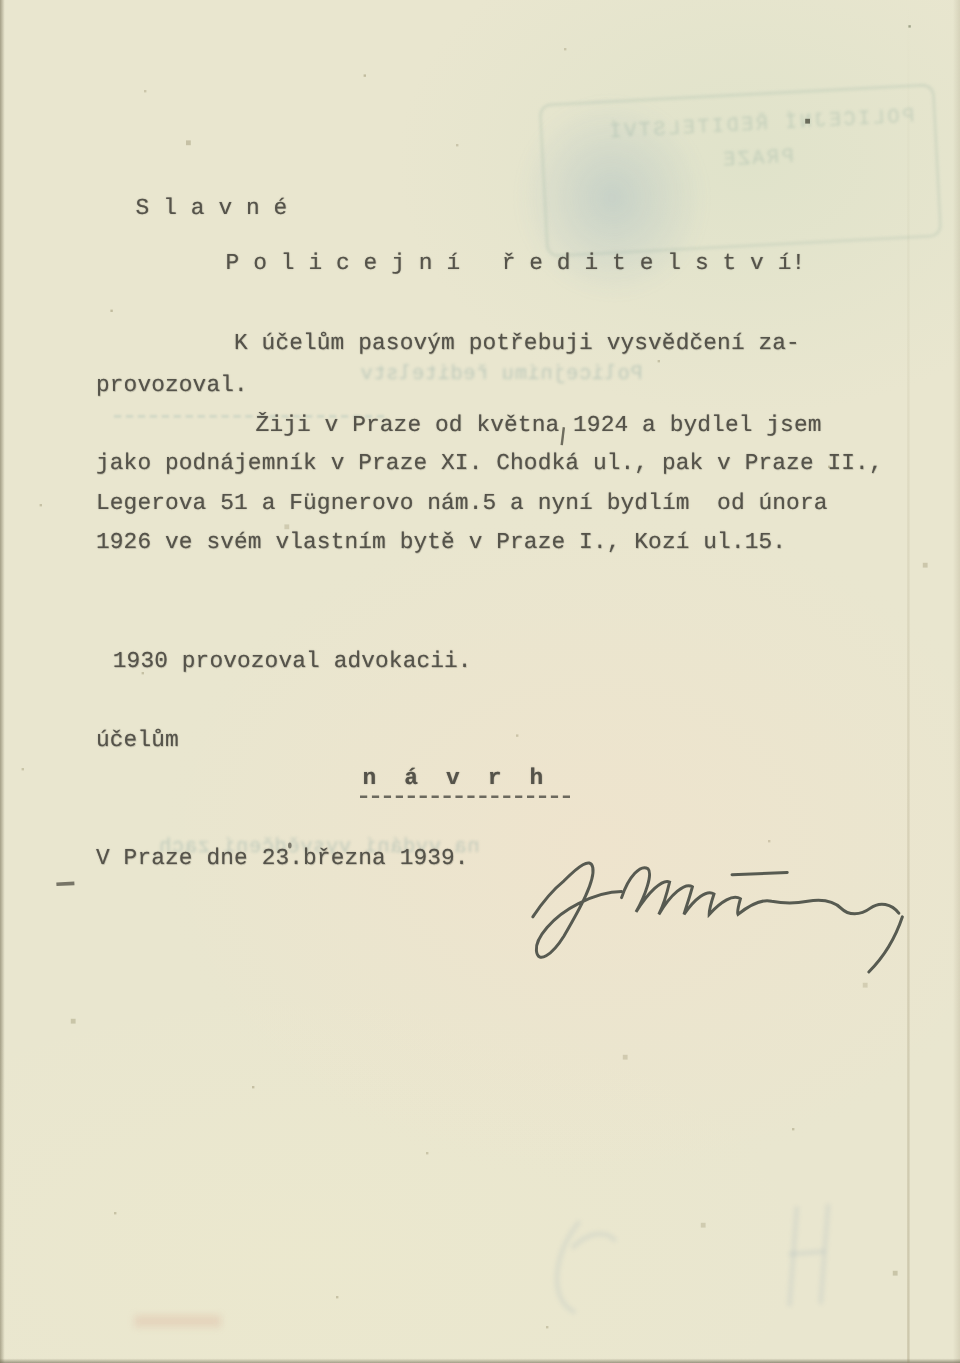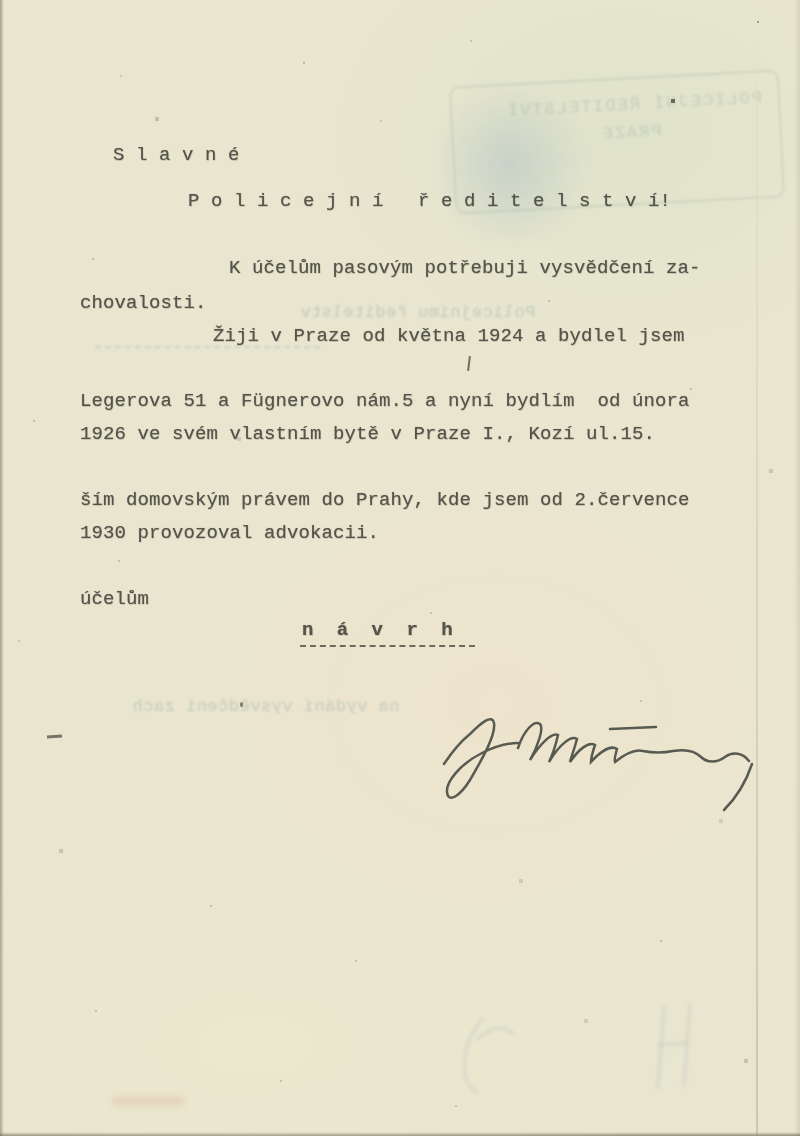--- a/index.html
+++ b/index.html
@@ -17,20 +17,21 @@
       radial-gradient(620px 320px at 32% 92%, rgba(240,236,204,.30), transparent 70%),
       linear-gradient(90deg, rgba(95,88,62,.50) 0, rgba(95,88,62,0) 4px),
       linear-gradient(0deg, rgba(75,68,48,.55) 0, rgba(75,68,48,0) 4px),
       linear-gradient(270deg, rgba(150,140,110,.22) 0, rgba(150,140,110,0) 6px),
       #e9e6cf;
   }
   .line{
     position:absolute;font-size:19px;line-height:19px;white-space:pre;
     letter-spacing:.1px;
     text-shadow:0 0 1px rgba(85,83,74,.55), .5px .5px 0 rgba(85,83,74,.18);
+    margin-top:18px;
   }
   .raised{display:inline-block;position:relative;top:-7px;font-size:17px;}
   .navrh{
     letter-spacing:6px;
     border-bottom:2px dashed rgba(85,83,74,.85);
     padding:0 16px 4px 2px;
     font-weight:bold;
   }
   
   .margin-dash{position:absolute;left:47px;top:735px;width:15px;height:3px;
@@ -122,33 +123,34 @@
       <path d="M58,44 C70,32 84,30 92,38"></path>
       <path d="M244,12 L238,92"></path>
       <path d="M270,10 L264,90"></path>
       <path d="M239,50 L266,48"></path>
     </g>
   </svg>
 
   <div class="line" style="left:113px;top:146px">S l a v n é</div>
   <div class="line" style="left:188px;top:192px">P o l i c e j n í   ř e d i t e l s t v í!</div>
 
-  <div class="line" style="left:229px;top:259px">K účelům pasovým potřebuji vysvědčení za-</div>
-  <div class="line" style="left:80px;top:294px">chovalosti.</div>
+  <div class="line" style="left:195px;top:259px">K účelům pasovým potřebuji vysvědčení za-</div>
+  <div class="line" style="left:80px;top:294px">provozoval.</div>
   <div class="line" style="left:213px;top:327px">Žiji v Praze od května 1924 a bydlel jsem</div>
+  <div class="line" style="left:80px;top:359px">jako podnájemník v Praze XI. Chodká ul., pak v Praze II.,</div>
   <div class="line" style="left:80px;top:392px">Legerova 51 a Fügnerovo nám.5 a nyní bydlím  od února</div>
   <div class="line" style="left:80px;top:425px">1926 ve svém vlastním bytě v Praze I., Kozí ul.15.</div>
-  <div class="line" style="left:80px;top:491px">ším domovským právem do Prahy, kde jsem od 2.července</div>
-  <div class="line" style="left:80px;top:524px">1930 provozoval advokacii.</div>
+  <div class="line" style="left:94px;top:524px">1930 provozoval advokacii.</div>
 
 
   <div class="line" style="left:80px;top:590px">účelům</div>
 
   <div class="line" style="left:300px;top:621px"><span class="navrh">n á v r h</span></div>
 
+  <div class="line" style="left:80px;top:688px">V Praze dne 23.března 1939.</div>
 
   <div class="margin-dash"></div>
   <div class="overstrike"></div>
   <div class="stray-mark"></div>
 
   <svg class="signature" width="350" height="120" viewBox="0 0 350 120">
     <g fill="none" stroke="#434840" stroke-width="2.5" stroke-linecap="round" opacity=".88">
       <path d="M14,66 C22,54 30,44 40,36 C52,24 62,16 64,25 C66,36 54,58 40,82 C30,98 18,106 17,94 C16,84 30,66 52,55 C66,48 78,45 88,45"></path>
       <path d="M88,50 C94,32 104,22 110,26 C114,30 108,48 100,62 C110,46 122,34 128,37 C125,50 121,60 119,64 C129,47 141,37 147,41 C144,52 141,60 140,64 C149,51 159,43 165,47 C162,56 161,62 161,64 C171,53 181,47 187,51 C185,58 184,62 185,64 C195,56 205,51 213,53 C223,55 233,55 243,53 C255,51 265,53 271,59 C277,65 287,65 295,59 C303,53 313,55 319,63"></path>
       <path d="M180,31 L226,29"></path>

